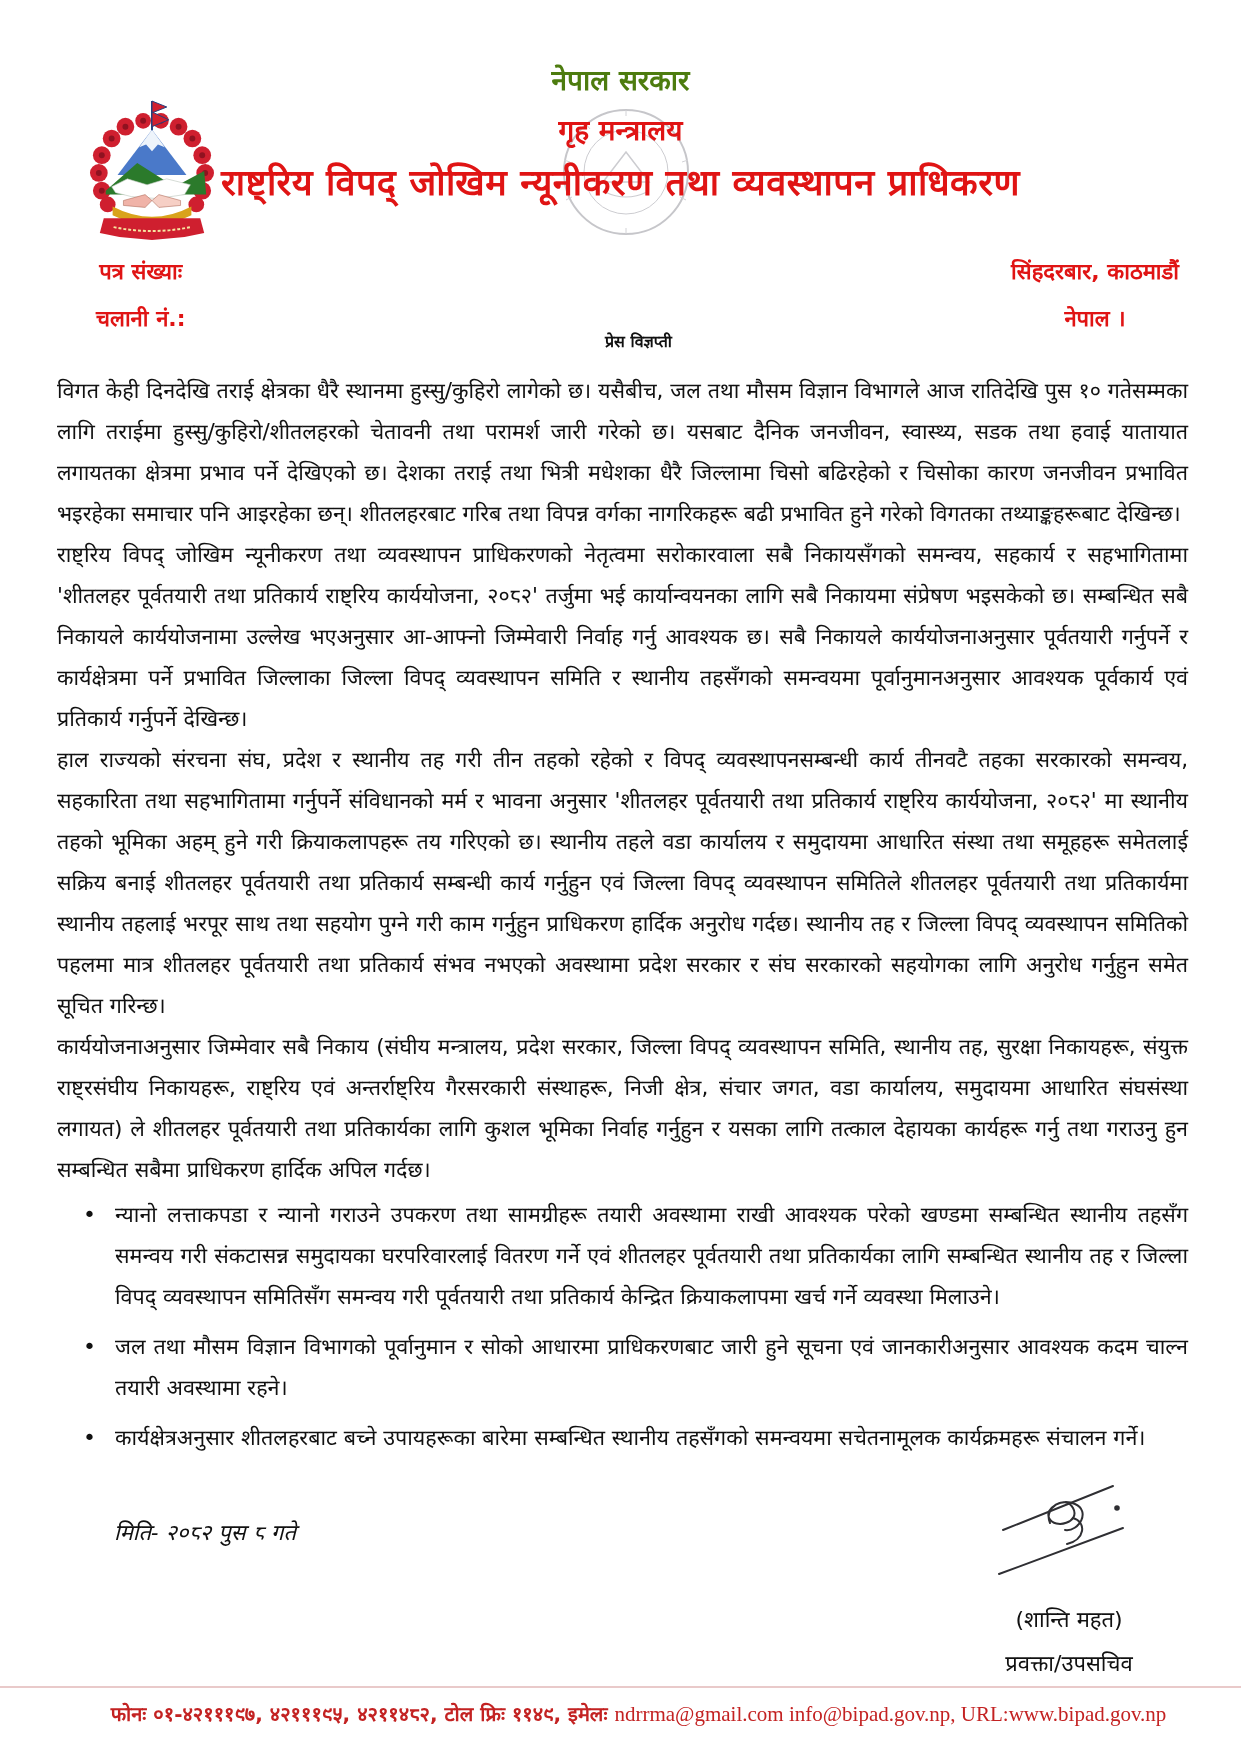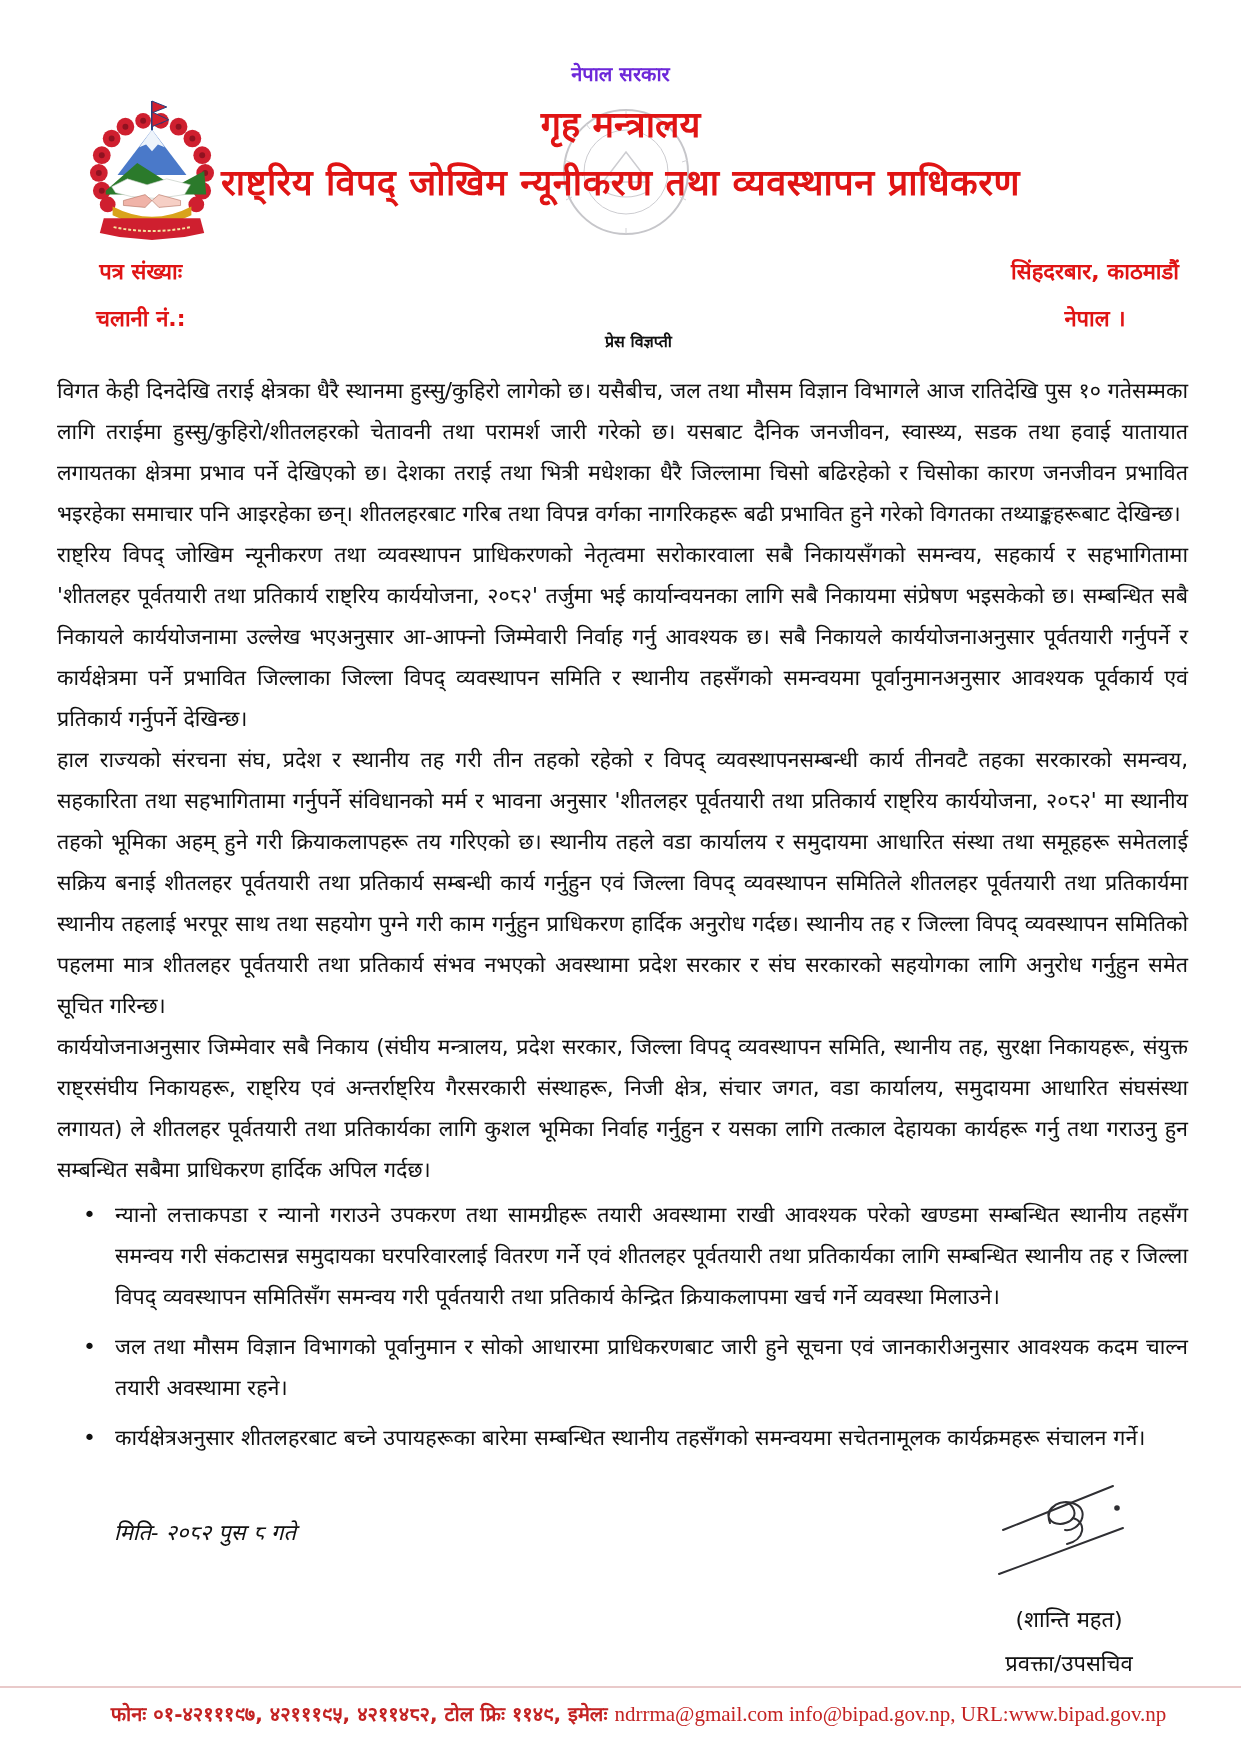--- a/index.html
+++ b/index.html
@@ -7,22 +7,22 @@
     position:relative;
     width:1241px;height:1754px;
     margin:0 auto;
     background:#ffffff;
     font-family:"DejaVu Sans","Liberation Sans",sans-serif;
     color:#111;
     overflow:hidden;
   }
   
   .hdr-center{position:absolute;left:0;right:0;top:60px;text-align:center;z-index:3;}
-  .gov-line{font-size:20px;font-weight:bold;color:#6d28d9;margin-bottom:12px;}
-  .ministry-line{font-size:36px;font-weight:bold;color:#e01414;margin-bottom:9px;}
+  .gov-line{font-size:28px;font-weight:bold;color:#4d7c0f;margin-bottom:12px;}
+  .ministry-line{font-size:28px;font-weight:bold;color:#e01414;margin-bottom:9px;}
   .authority-line{font-size:36px;font-weight:bold;color:#e01414;letter-spacing:.5px;}
   .emblem{position:absolute;left:88px;top:96px;z-index:3;}
   .watermark{position:absolute;left:553px;top:104px;z-index:1;opacity:.38;}
   .refs{position:absolute;left:96px;top:248px;z-index:3;text-align:center;}
   .refs div{font-size:22px;font-weight:bold;color:#e01414;line-height:47px;}
   .addr{position:absolute;right:62px;top:248px;text-align:center;z-index:3;}
   .addr div{font-size:22px;font-weight:bold;color:#e01414;line-height:47px;}
   
   .doc-title{position:absolute;left:0;right:0;top:330px;text-align:center;
     font-size:16px;font-weight:bold;color:#111;z-index:3;padding-left:36px;}

